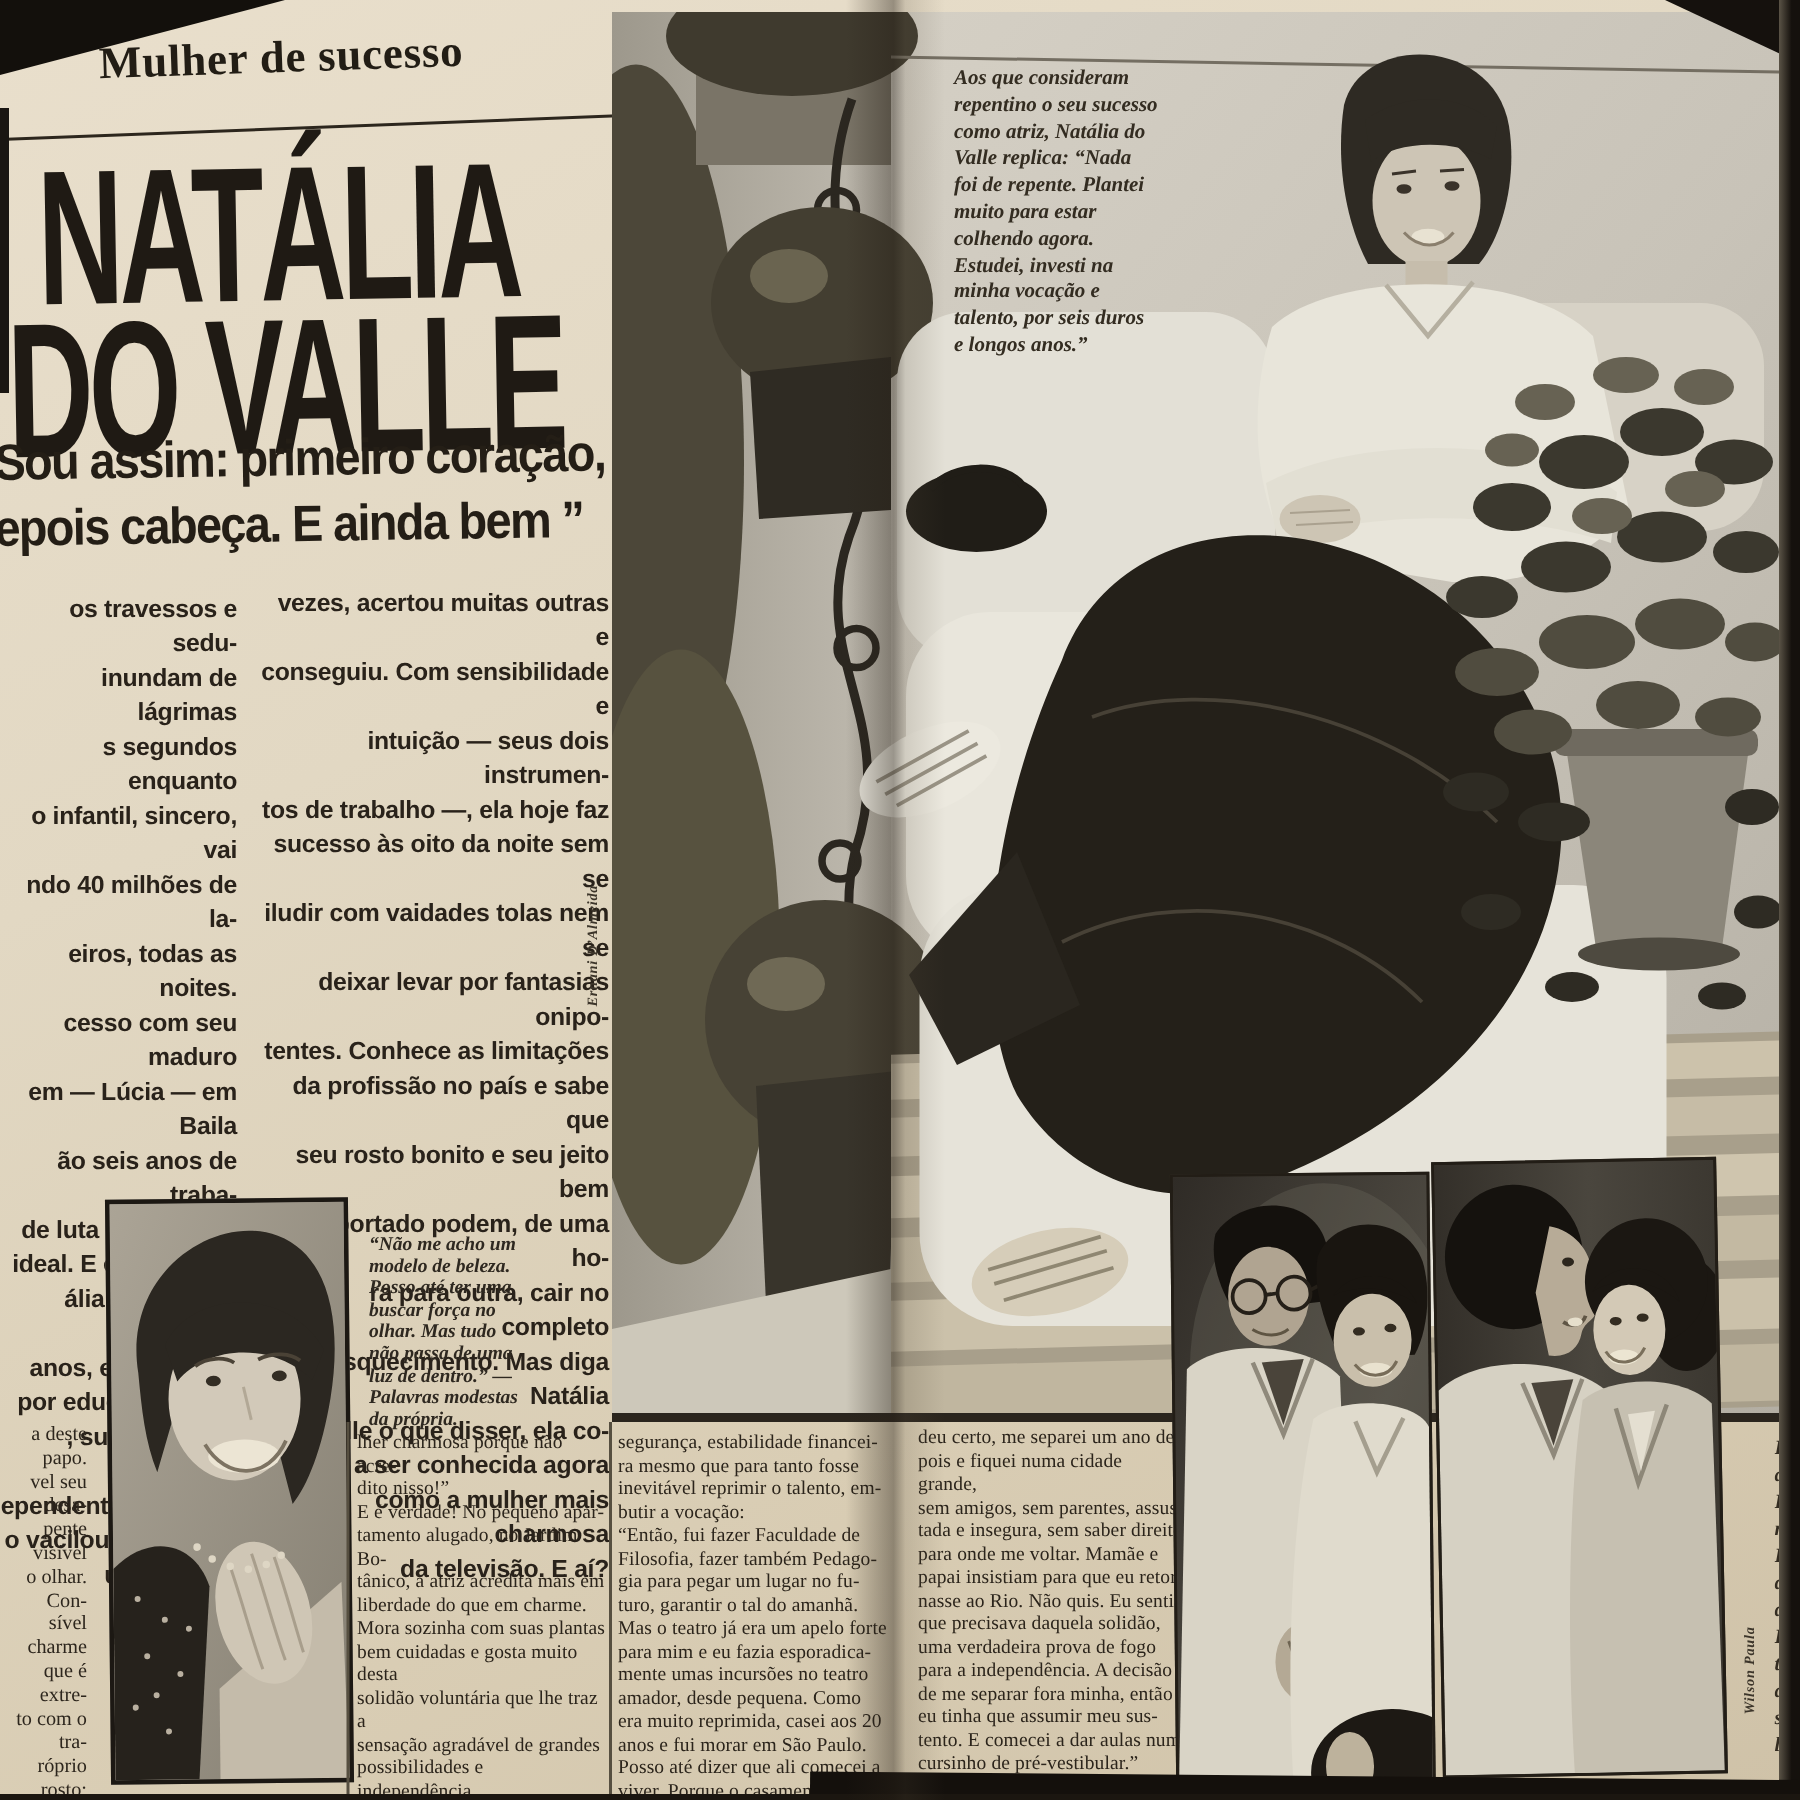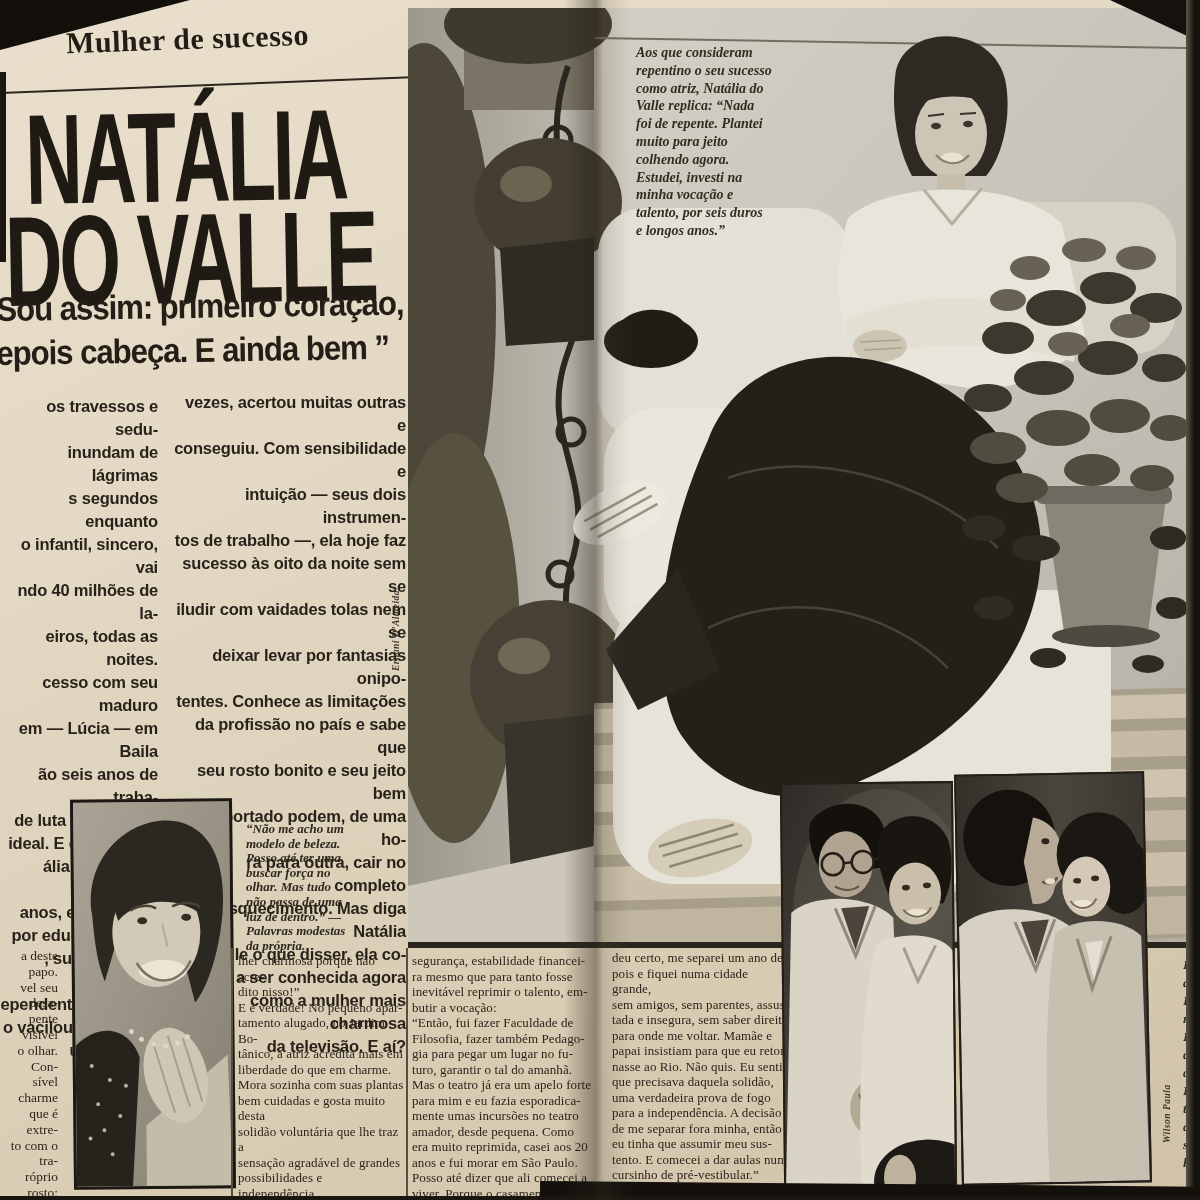--- a/index.html
+++ b/index.html
@@ -238,21 +238,21 @@
         <rect x="0" y="934" width="778" height="6" fill="#2a251e"></rect>
       </g>
     </svg>
   </div>
 
   <div class="abs photo-caption">Aos que consideram
 repentino o seu sucesso
 como atriz, Natália do
 Valle replica: “Nada
 foi de repente. Plantei
-muito para jeito
+muito para estar
 colhendo agora.
 Estudei, investi na
 minha vocação e
 talento, por seis duros
 e longos anos.”</div>
   <div class="abs vcredit credit-left">Ernani D’Almeida</div>
 
   <div class="abs gutter"></div>
 
   <div class="abs portrait">

